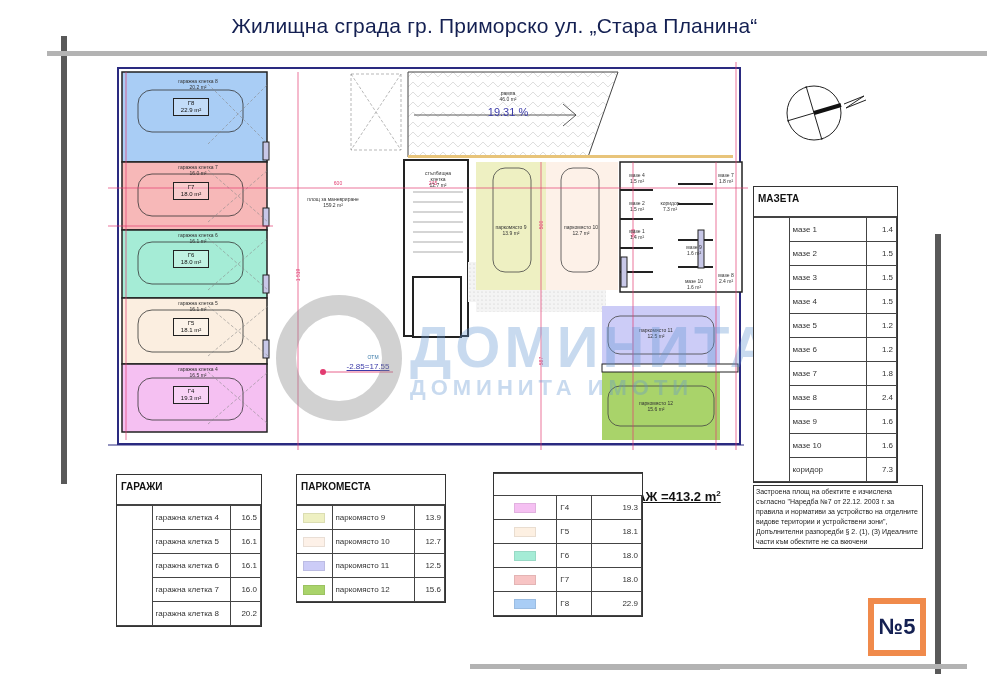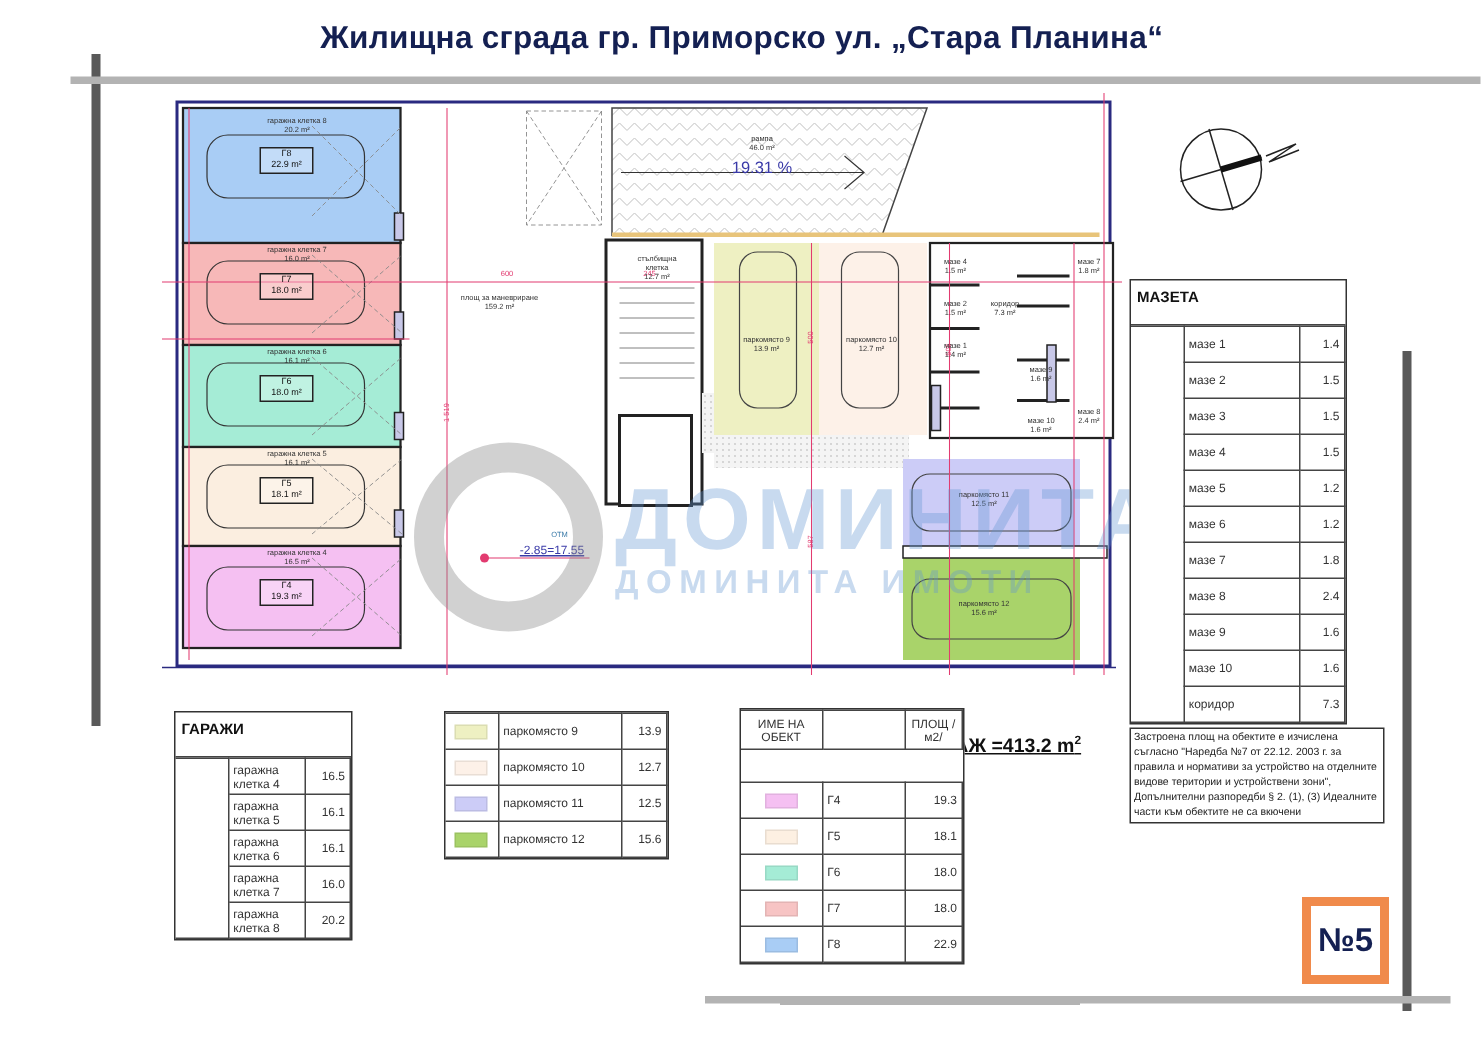--- a/index.html
+++ b/index.html
@@ -1,18 +1,18 @@
 <!DOCTYPE html>
 <html><head>
 <meta charset="utf-8">
 <style>
   * { box-sizing: border-box; margin: 0; padding: 0; }
   body { width: 989px; height: 700px; background: #ffffff; position: relative; overflow: hidden; font-family: "Liberation Sans", sans-serif; }
   .abs { position: absolute; }
-  #title { left: 0; top: 14px; width: 989px; text-align: center; font-weight: bold; font-size: 21px; color: #142052; letter-spacing: 0.2px; }
+  #title { left: 0; top: 14px; width: 989px; text-align: center; font-weight: normal; font-size: 21px; color: #142052; letter-spacing: 0.2px; }
   .gbar { position: absolute; background: #595959; }
   .lbar { position: absolute; background: #b3b3b3; }
 
   
   #plan { left: 108px; top: 62px; width: 640px; height: 388px; }
   #plan svg { position: absolute; left: 0; top: 0; }
 
   .tbl { position: absolute; border: 1.5px solid #333; background: #fff; font-size: 8px; color: #333; }
   .tbl table { border-collapse: collapse; width: 100%; }
   .tbl td { border: 1px solid #444; padding: 0 3px; height: 24px; }
@@ -262,21 +262,21 @@
           <td class="num">1.6</td>
         </tr>
     <tr>
           <td>коридор</td>
           <td class="num">7.3</td>
         </tr>
   </tbody>
     </table>
 </div>
 
-<div class="tbl" style="left:116px;top:474px;width:119px;">
+<div class="tbl" style="left:116px;top:474px;width:146px;">
   <div class="hdr" style="border-bottom:1px solid #444;">ГАРАЖИ</div>
   <table>
     <tbody>
         <tr>
           <td rowspan="5" style="width:35px;border-left:none;"></td>
           <td>гаражна клетка 4</td>
           <td class="num" style="width:30px;">16.5</td>
         </tr>
     <tr>
           <td>гаражна клетка 5</td>
@@ -292,20 +292,21 @@
         </tr>
     <tr>
           <td>гаражна клетка 8</td>
           <td class="num">20.2</td>
         </tr>
   </tbody>
     </table>
 </div>
 
 <div class="tbl" style="left:296px;top:474px;width:150px;">
+  <div class="hdr" style="border-bottom:1px solid #444;">ПАРКОМЕСТА</div>
   <table>
     <tbody>
         <tr>
           <td style="width:35px;border-left:none;text-align:center;"><span class="sw" style="background:#eef0c2;"></span></td>
           <td>паркомясто  9</td>
           <td class="num" style="width:30px;">13.9</td>
         </tr>
     <tr>
           <td style="border-left:none;text-align:center;"><span class="sw" style="background:#fdf1e8;"></span></td>
           <td>паркомясто  10</td>
@@ -321,25 +322,20 @@
           <td>паркомясто  12</td>
           <td class="num">15.6</td>
         </tr>
   </tbody>
     </table>
 </div>
 
 <div class="tbl" style="left:493px;top:472px;width:150px;">
   <table>
     <tbody>
-        <tr>
-      <td style="width:54px;text-align:center;border-left:none;font-size:8px;height:26px;">ИМЕ НА ОБЕКТ</td>
-      <td style="width:55px;"></td>
-      <td style="text-align:center;font-size:8px;">ПЛОЩ /м2/</td>
-    </tr>
     <tr>
           <td colspan="3" style="border-left:none;border-right:none;height:22px;"></td>
         </tr>
     <tr>
           <td style="border-left:none;text-align:center;"><span class="sw" style="background:#f5c0f2;"></span></td>
           <td>Г4</td>
           <td class="num">19.3</td>
         </tr>
     <tr>
           <td style="border-left:none;text-align:center;"><span class="sw" style="background:#fdf0e2;"></span></td>

